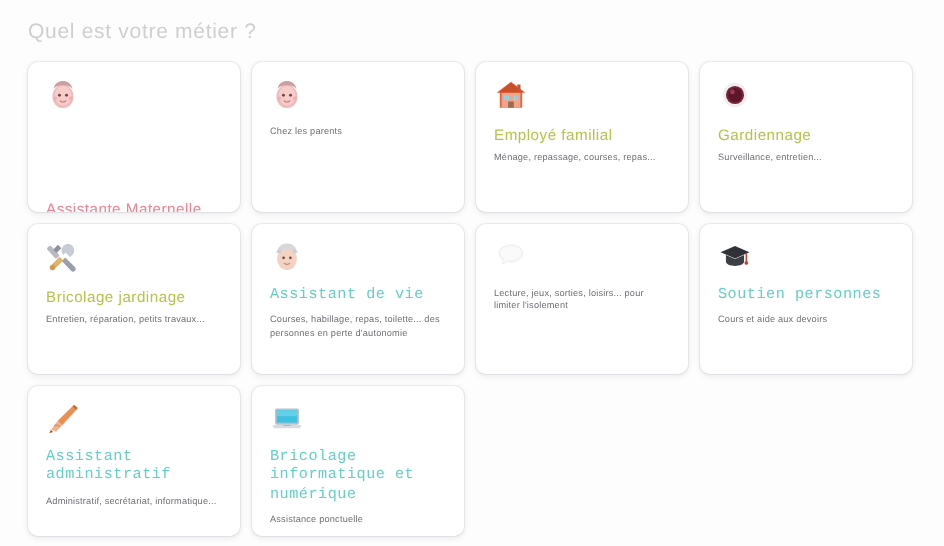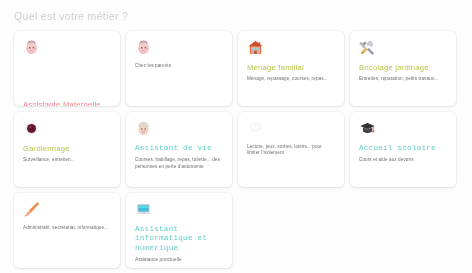--- a/index.html
+++ b/index.html
@@ -134,48 +134,48 @@
           <svg viewBox="0 0 24 24">
             <path d="M12 2.6 1.8 10.4h2.3V21h15.8V10.4h2.3z" fill="#e8643c"></path>
             <rect x="5.4" y="10.4" width="13.2" height="10.6" fill="#f0a58a"></rect>
             <path d="M12 3.4 3.2 10.2h17.6z" fill="#c94f2c"></path>
             <rect x="7.1" y="12.3" width="3.5" height="3.4" fill="#8fd2e8"></rect>
             <rect x="13.4" y="12.3" width="3.5" height="3.4" fill="#8fd2e8"></rect>
             <rect x="10" y="16.6" width="4" height="4.4" fill="#9c6b4d"></rect>
             <rect x="16.4" y="4.6" width="2.3" height="4" fill="#c3563a"></rect>
           </svg>
         </span>
-        <div class="card-title t-olive">Ménage familial</div>
+        <div class="card-title t-olive">Employé familial</div>
         <div class="card-desc">Ménage, repassage, courses, repas...</div>
+      </div>
+      <div class="job-card">
+        <span class="card-icon">
+          <svg viewBox="0 0 24 24">
+            <circle cx="12" cy="12" r="8.6" fill="#f0eef0"></circle>
+            <circle cx="12" cy="12" r="6.4" fill="#7a2338"></circle>
+            <circle cx="12" cy="12" r="4.9" fill="#5d1529"></circle>
+            <circle cx="10.2" cy="9.8" r="1.6" fill="#a84f60" opacity=".75"></circle>
+          </svg>
+        </span>
+        <div class="card-title t-olive">Gardiennage</div>
+        <div class="card-desc">Surveillance, entretien...</div>
       </div>
       <div class="job-card">
         <span class="card-icon">
           <svg viewBox="0 0 24 24">
             <rect x="3.2" y="3.6" width="3.6" height="10" rx="1.1" fill="#b9b9c2" transform="rotate(-42 5 8.6)"></rect>
             <path d="M13.6 12.4 20.4 19a1.9 1.9 0 0 1-2.7 2.7l-6.6-6.8z" fill="#9aa0ab"></path>
             <path d="M8.4 3.4 5.1 6.8l2.3 2.4 3.4-3.3z" fill="#8c919c"></path>
             <path d="M16.2 2.8a4.6 4.6 0 0 0-4 7.7l1.6-1.6 3.2 3.2 1.6-1.6a4.6 4.6 0 0 0-2.4-7.7z" fill="#c8ccd4"></path>
             <path d="M4 17.4 9.6 11.8l2.6 2.6L6.6 20z" fill="#e0b26c"></path>
             <circle cx="4.6" cy="19.4" r="1.9" fill="#cf9a4e"></circle>
           </svg>
         </span>
         <div class="card-title t-olive">Bricolage jardinage</div>
         <div class="card-desc">Entretien, réparation, petits travaux...</div>
-      </div>
-      <div class="job-card">
-        <span class="card-icon">
-          <svg viewBox="0 0 24 24">
-            <circle cx="12" cy="12" r="8.6" fill="#f0eef0"></circle>
-            <circle cx="12" cy="12" r="6.4" fill="#7a2338"></circle>
-            <circle cx="12" cy="12" r="4.9" fill="#5d1529"></circle>
-            <circle cx="10.2" cy="9.8" r="1.6" fill="#a84f60" opacity=".75"></circle>
-          </svg>
-        </span>
-        <div class="card-title t-olive">Gardiennage</div>
-        <div class="card-desc">Surveillance, entretien...</div>
       </div>
       <div class="job-card">
         <span class="card-icon">
           <svg viewBox="0 0 24 24">
             <ellipse cx="12" cy="13.4" rx="7" ry="7.8" fill="#f3d2c4"></ellipse>
             <path d="M4.6 9.4C5.2 4.6 8.2 2.4 12 2.4s6.8 2.2 7.4 7c-2-2-4.6-2.9-7.4-2.9S6.6 7.4 4.6 9.4z" fill="#d8d8dc"></path>
             <path d="M4.2 8.8q1.8-2.2 4-2.6l-.6 3.4z" fill="#ccccd2"></path>
             <path d="M19.8 8.8q-1.8-2.2-4-2.6l.6 3.4z" fill="#ccccd2"></path>
             <circle cx="9.6" cy="12.6" r=".95" fill="#6b4b42"></circle>
             <circle cx="14.4" cy="12.6" r=".95" fill="#6b4b42"></circle>
@@ -196,43 +196,44 @@
       </div>
       <div class="job-card">
         <span class="card-icon">
           <svg viewBox="0 0 24 24">
             <path d="M12 4.2 1.8 8.6 12 13l10.2-4.4z" fill="#2f3136"></path>
             <path d="M5.6 10.6v4.6c0 1.8 2.9 3.1 6.4 3.1s6.4-1.3 6.4-3.1v-4.6L12 13.4z" fill="#3c3f46"></path>
             <path d="M20 9.6v5.6" stroke="#c4452f" stroke-width="1.1" stroke-linecap="round"></path>
             <circle cx="20" cy="16.2" r="1.3" fill="#c4452f"></circle>
           </svg>
         </span>
-        <div class="card-title t-teal">Accueil scolaire</div>
+        <div class="card-title t-teal">Soutien personnes</div>
         <div class="card-desc">Cours et aide aux devoirs</div>
       </div>
       <div class="job-card">
         <span class="card-icon">
           <svg viewBox="0 0 24 24">
             <path d="M3.6 19.4 8 13.6l3.6 2.6-4.6 4.8z" fill="#f0b38e"></path>
             <path d="M8.2 13.4 18.4 3.4l2.8 2.4-9.8 10.6z" fill="#ea8f4e"></path>
             <path d="M18.4 3.4 21.2 5.8l1.3-1.6-2.6-2.2z" fill="#cf6e2e"></path>
             <path d="M3.4 19.6 2.4 22l2.6-.9z" fill="#9f5e34"></path>
             <path d="M6 16.8q1.6-1 3.4.4" stroke="#d98f5d" stroke-width=".9" fill="none" stroke-linecap="round"></path>
           </svg>
         </span>
+        <div class="card-title t-teal">Assistant administratif</div>
         <div class="card-desc">Administratif, secrétariat, informatique...</div>
       </div>
       <div class="job-card">
         <span class="card-icon">
           <svg viewBox="0 0 24 24">
             <rect x="3.6" y="4.6" width="16.8" height="11.4" rx="1.1" fill="#b9bfc8"></rect>
             <rect x="4.8" y="5.8" width="14.4" height="8.8" fill="#3fc0e0"></rect>
             <path d="M4.8 5.8h14.4v4.2H4.8z" fill="#63d0e8"></path>
             <path d="M1.6 16.2h20.8l-1.3 2.3H2.9z" fill="#d8dce2"></path>
             <path d="M9.4 16.2h5.2v.7H9.4z" fill="#aeb5bf"></path>
           </svg>
         </span>
-        <div class="card-title t-teal">Assistant informatique et numérique</div>
+        <div class="card-title t-teal">Bricolage informatique et numérique</div>
         <div class="card-desc">Assistance ponctuelle</div>
       </div>
     </div>
 
 </div>
 
 </body></html>

